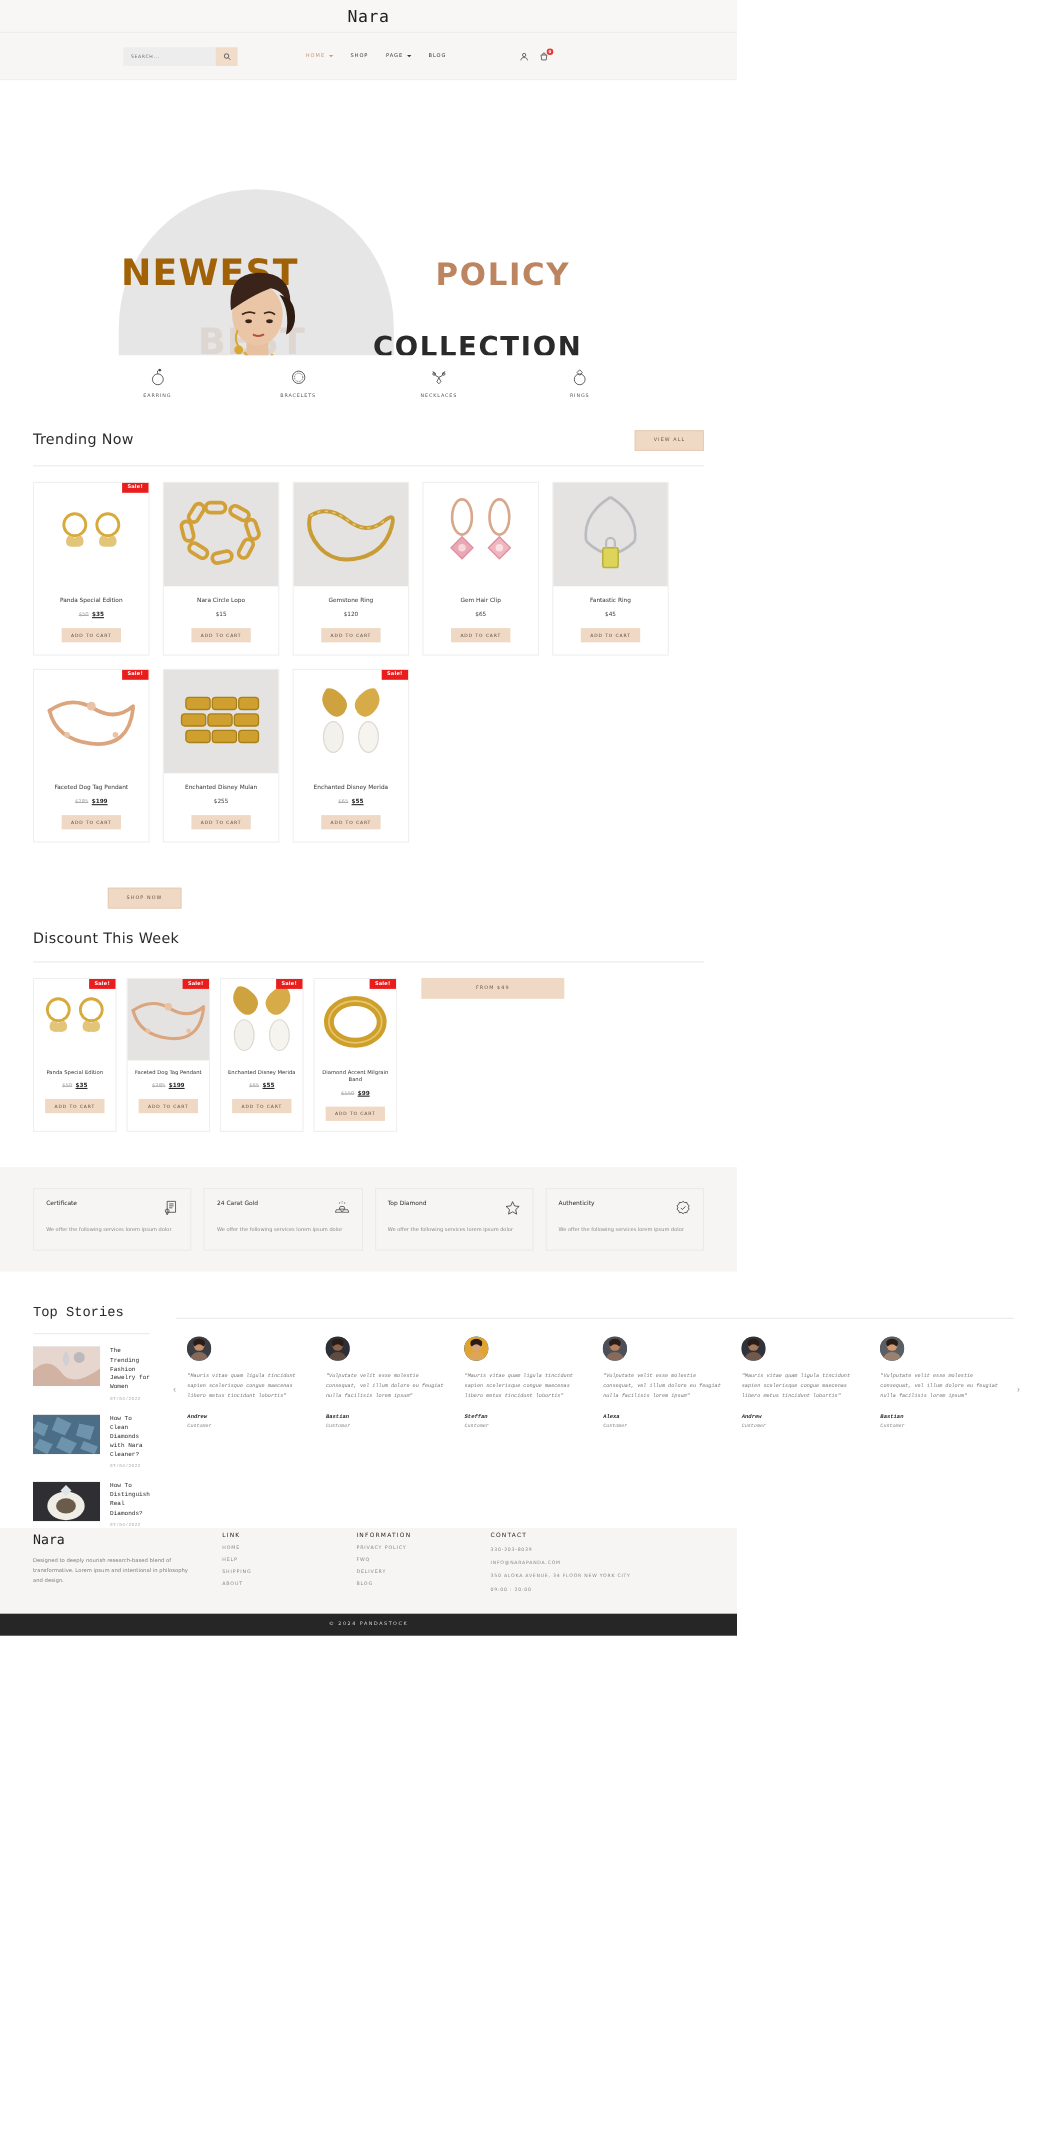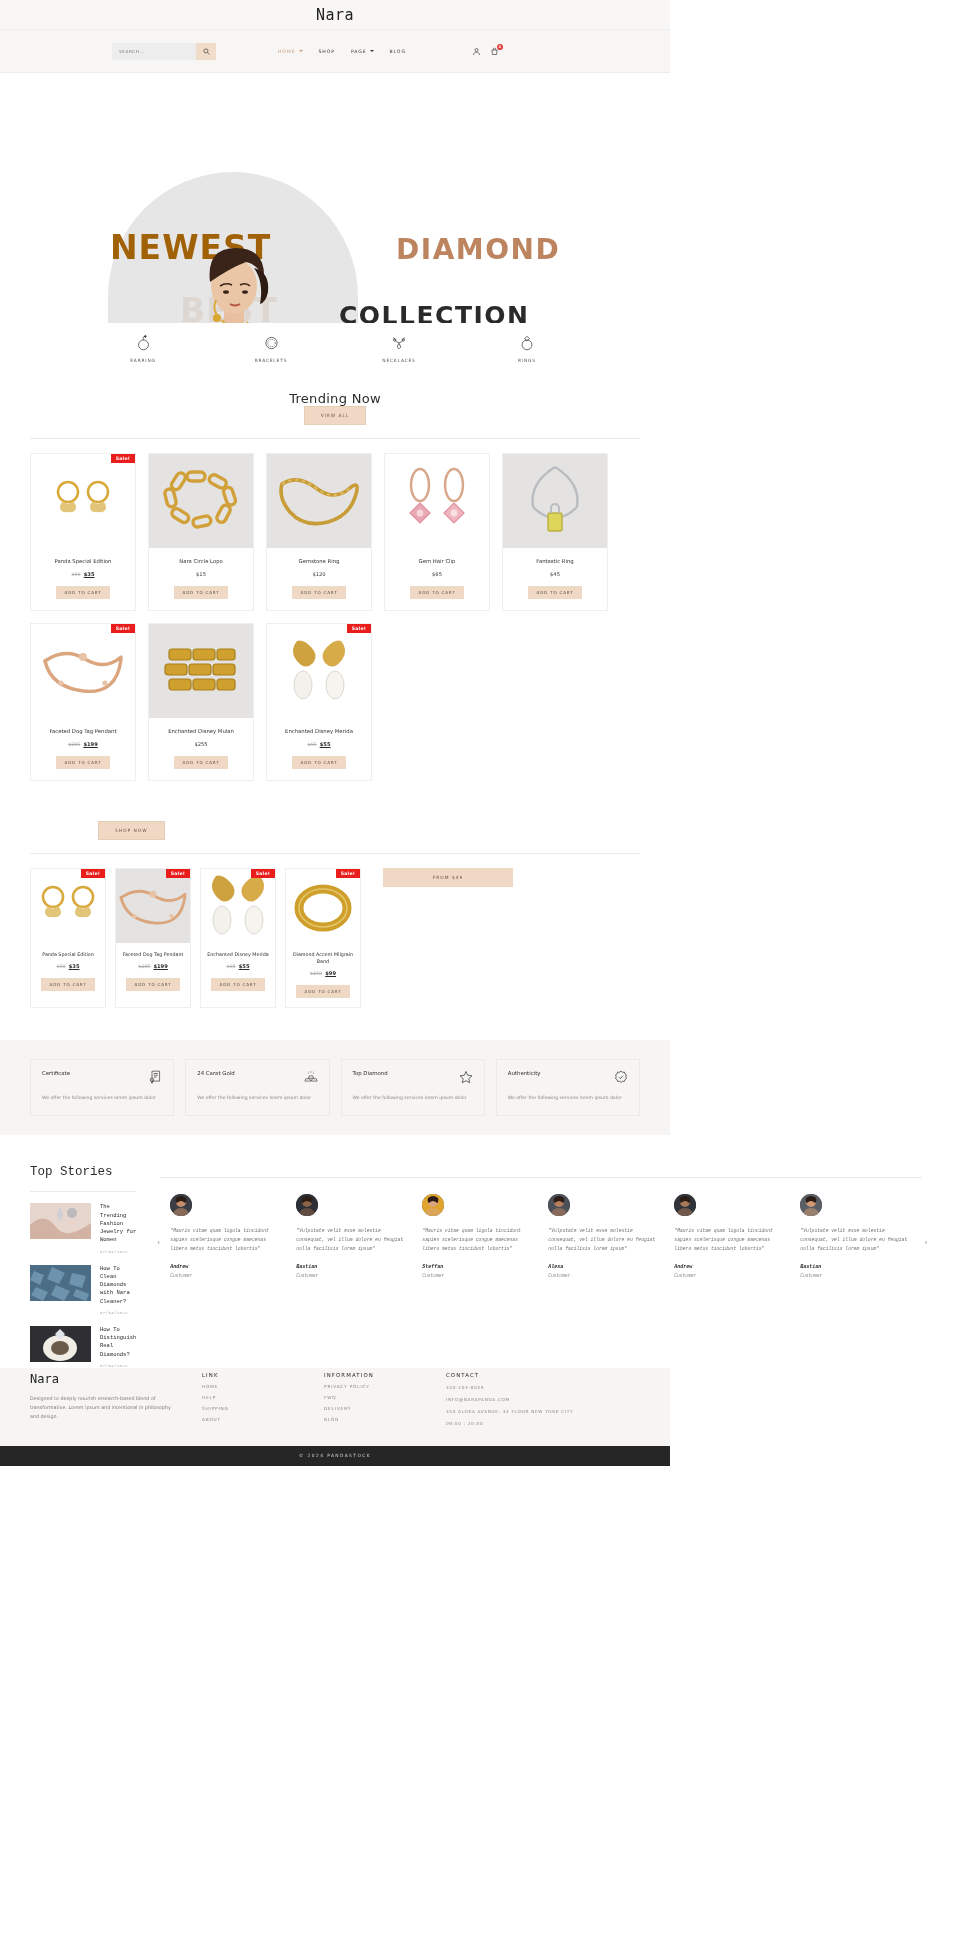--- a/index.html
+++ b/index.html
@@ -67,21 +67,21 @@
     position:absolute; left:339px; top:228px; font-size:25px; font-weight:bold;
     color:#2a2a2a; letter-spacing:1.5px; font-family:"DejaVu Sans","Liberation Sans",sans-serif;
   }
 
   
   .cats { display:flex; justify-content:center; gap:70px; padding: 12px 0 8px; }
   .cat { display:flex; flex-direction:column; align-items:center; gap:7px; cursor:pointer; width:58px; }
   .cat-label { font-size:4.4px; letter-spacing:.8px; color:#555; }
 
   
-  .section-head { display:flex; align-items:center; justify-content:flex-start; padding: 20px 0 0; flex-direction: column; }
+  .section-head { display:flex; align-items:center; justify-content:space-between; padding: 20px 0 0; }
   .section-title { font-size:13px; color:#2b2b2b; font-weight:400; letter-spacing:.3px;
     font-family:"DejaVu Sans","Liberation Sans",sans-serif; }
   .btn-pill {
     background:#efd9c5; color:#6b5342; border:1px solid #e6cdb6; font-size:4.4px;
     letter-spacing:1px; padding:6px 16px; cursor:pointer; font-family:inherit;
   }
   .divider { height:1px; background:#eceae8; margin-top:13px; }
 
   
   .grid { display:flex; gap:12px; margin-top:14px; flex-wrap:wrap; }
@@ -264,21 +264,21 @@
         <path d="M78 108 q8 -10 16 0 l3 22 q-11 6 -22 0 z" fill="#d9a62f"></path>
         <path d="M78 118 h18 M79 124 h16 M80 130 h14" stroke="#c08f1d" stroke-width="1.2"></path>
 
         <path d="M66 62 q-4 10 2 16" stroke="#d8a93b" stroke-width="2" fill="none"></path>
         <circle cx="67" cy="80" r="4" fill="#d9a62f"></circle>
 
         <path d="M126 126 h10 M125 131 h11 M124 136 h11" stroke="#c99a2e" stroke-width="1.6"></path>
       </svg>
     </div>
 
-    <div class="hero-title-1">DIAMOND</div>
+    <div class="hero-title-1">POLICY</div>
     <div class="hero-title-2">COLLECTION</div>
   </div>
 
   <div class="cats">
     <div class="cat">
       <svg width="15" height="16" viewBox="0 0 24 26" fill="none" stroke="#3b3b3b" stroke-width="1.2">
         <circle cx="12" cy="16" r="8"></circle>
           <path d="M12 8 q-2 -6 3 -6"></path>
           <circle cx="15" cy="2.4" r="1.4" fill="#3b3b3b"></circle>
       </svg>
@@ -466,20 +466,23 @@
        <span class="price-new">$55</span>
           </div>
      <button class="btn-cart">ADD TO CART</button>
         </div>
       </div>
 
     <div class="shop-now-row">
       <button class="btn-pill">SHOP NOW</button>
     </div>
 
+    <div class="section-head">
+      <div class="section-title">Discount This Week</div>
+    </div>
     <div class="divider"></div>
 
     <div class="disc-grid">
       <div style="display:flex;gap:9px;" id="discount-grid">
           <div class="disc-card">
             <span class="sale-tag">Sale!</span>
             <div class="card-img ">
               <svg width="74" height="62" viewBox="0 0 74 62">
                 <g fill="none" stroke="#d8a93b" stroke-width="2.6">
      <circle cx="22" cy="22" r="10"></circle>

